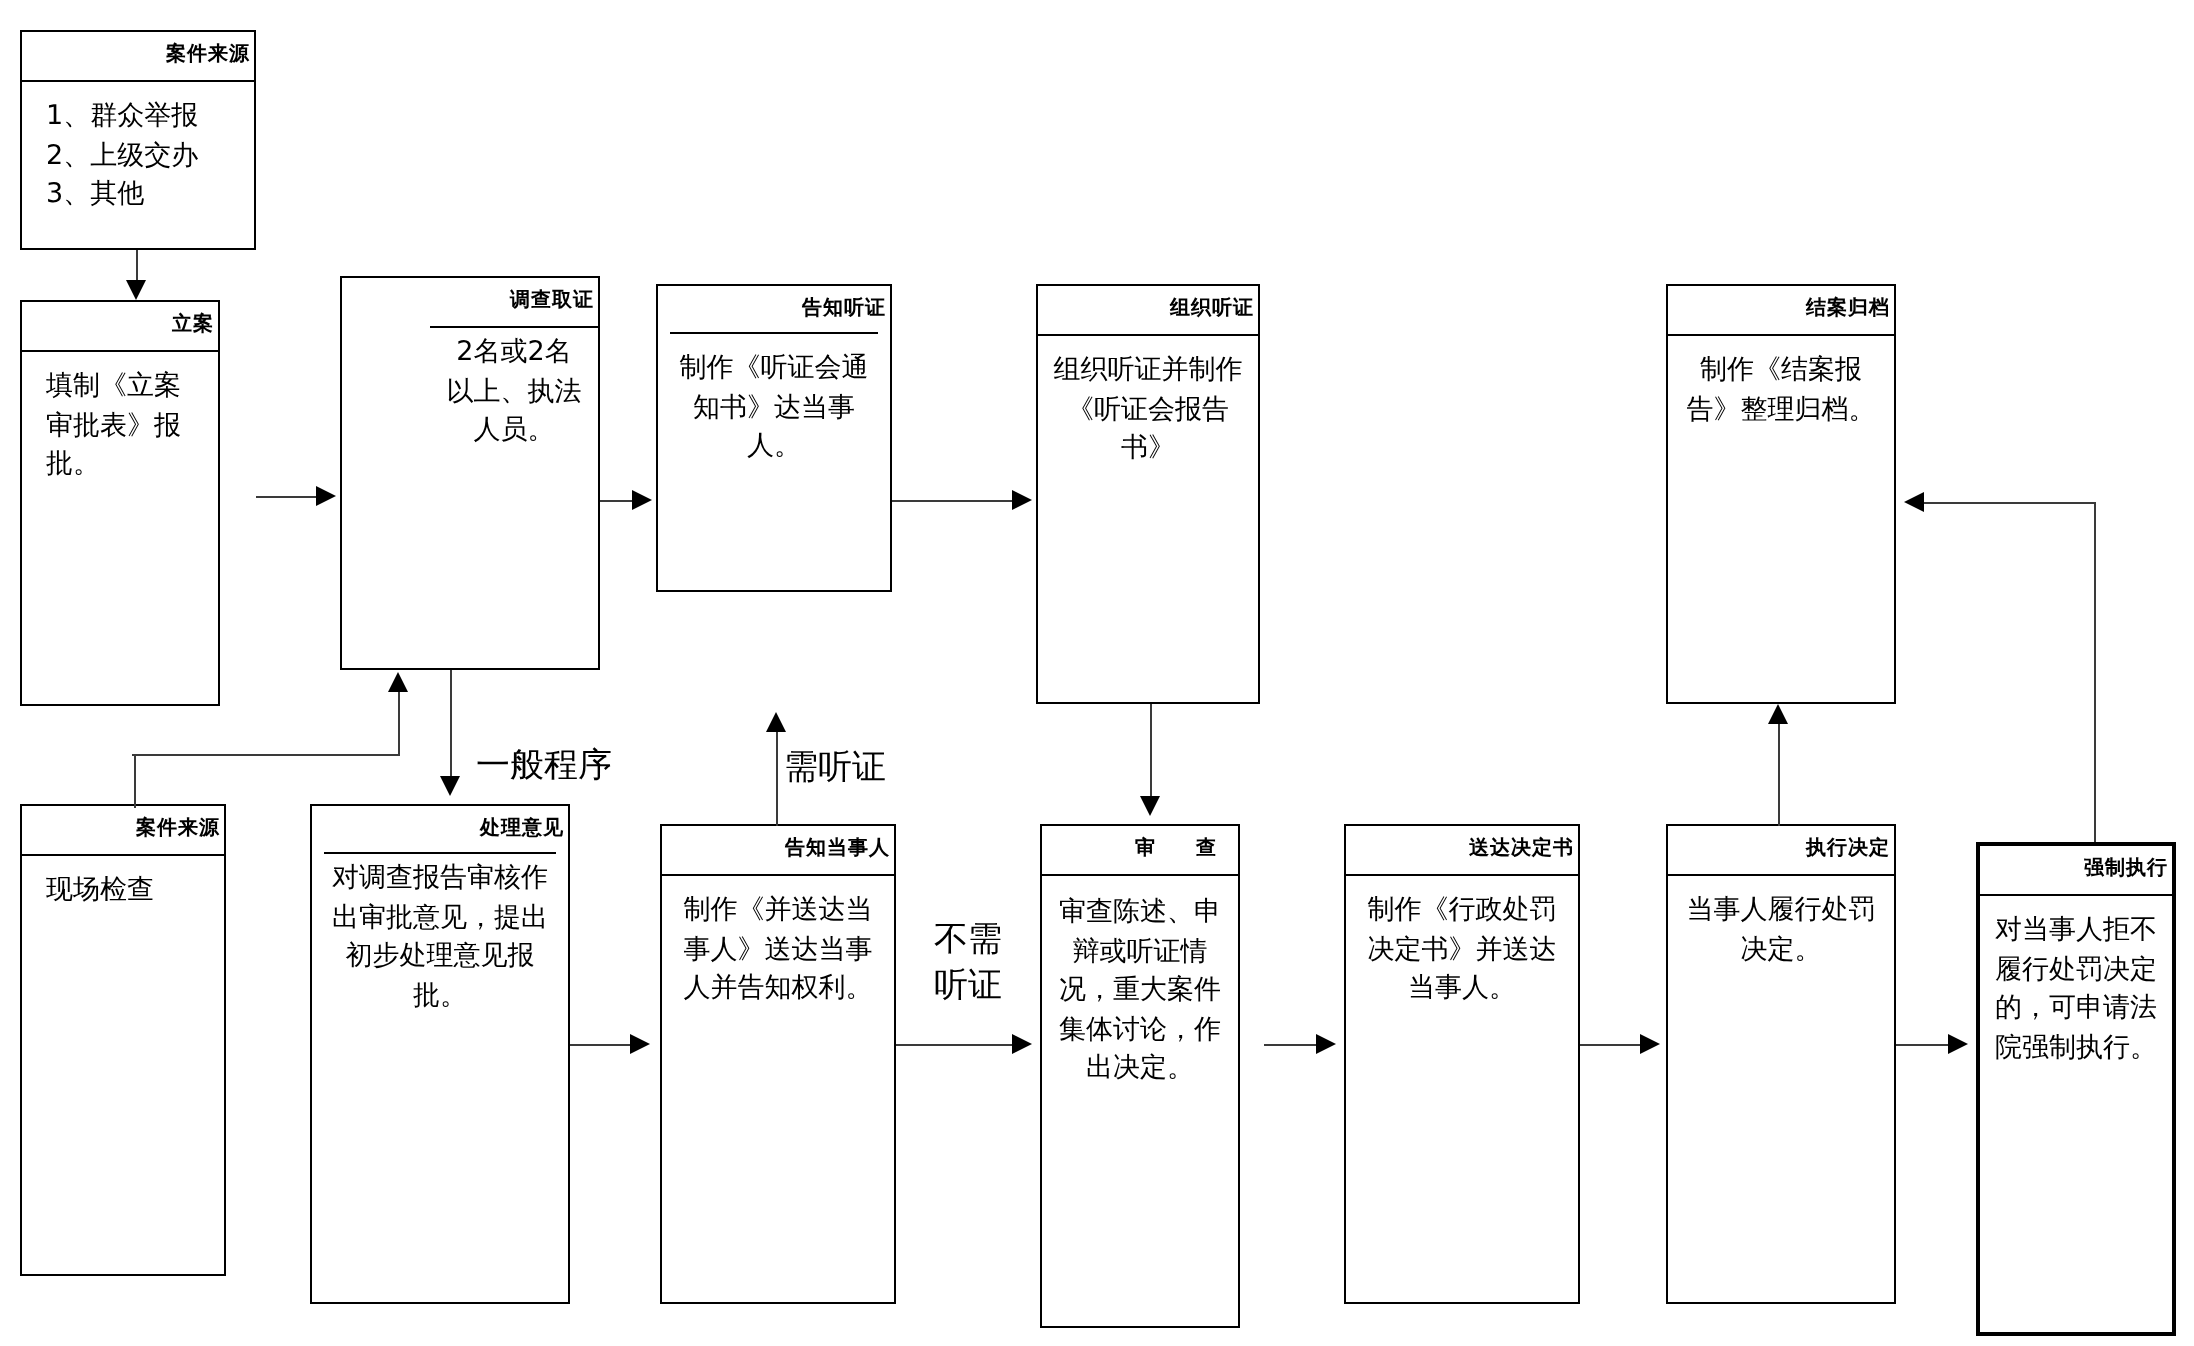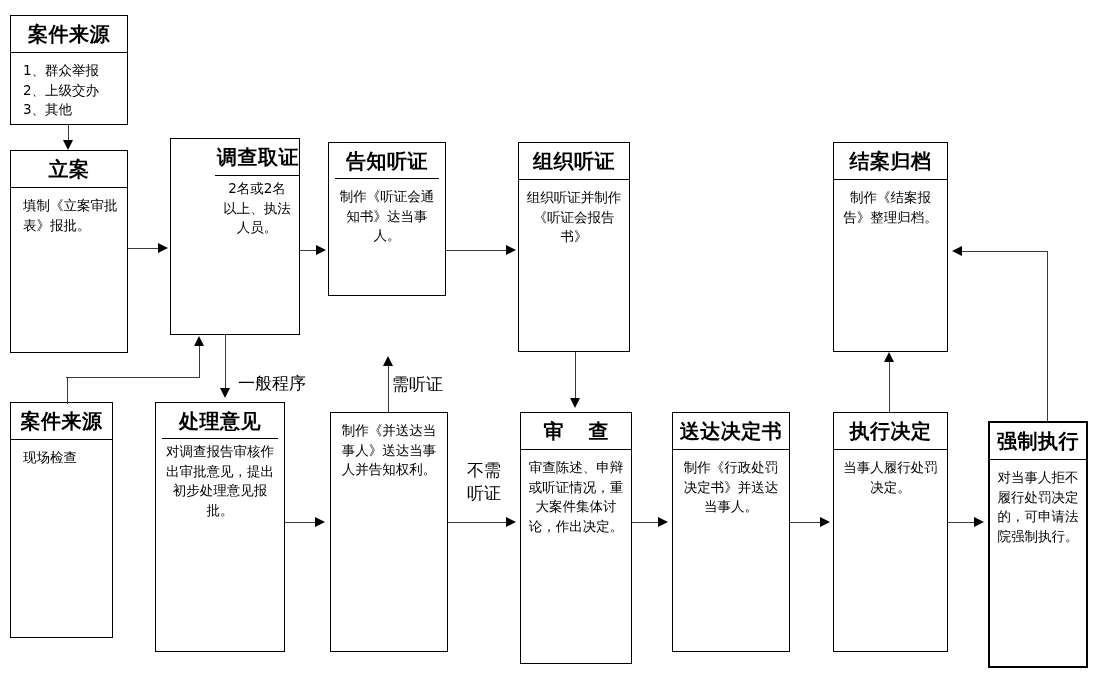--- a/index.html
+++ b/index.html
@@ -24,22 +24,22 @@
     background: #ffffff;
     display: flex;
     flex-direction: column;
     align-items: stretch;
   }
   .box.thick {
     border-width: 2px;
   }
   .box-title {
     font-weight: bold;
-    font-size: 20px;
-    text-align: center;
+    font-size: 10px;
+    text-align: right;
     line-height: 1.2;
     padding: 6px 2px 6px 2px;
     border-bottom: 1px solid #000000;
     letter-spacing: 0.5px;
     white-space: nowrap;
   }
   .box-title.inset-rule {
     border-bottom: none;
     position: relative;
   }
@@ -121,21 +121,21 @@
 
 <div id="canvas">
 
   <div class="box" style="left:10px; top:15px; width:118px; height:110px;">
     <div class="box-title">案件来源</div>
     <div class="box-body left">1、群众举报
 2、上级交办
 3、其他</div>
   </div>
 
-  <div class="box" style="left:10px; top:150px; width:118px; height:203px;">
+  <div class="box" style="left:10px; top:150px; width:100px; height:203px;">
     <div class="box-title">立案</div>
     <div class="box-body left">填制《立案审批表》报批。</div>
   </div>
 
   <div class="box" style="left:170px; top:138px; width:130px; height:197px;padding-left:44px;">
     <div class="box-title">调查取证</div>
     <div class="box-body tight">2名或2名以上、执法人员。</div>
   </div>
 
   <div class="box" style="left:328px; top:142px; width:118px; height:154px;">
@@ -157,24 +157,25 @@
     <div class="box-title">案件来源</div>
     <div class="box-body left">现场检查</div>
   </div>
 
   <div class="box" style="left:155px; top:402px; width:130px; height:250px;">
     <div class="box-title inset-rule">处理意见</div>
     <div class="box-body tight">对调查报告审核作出审批意见，提出初步处理意见报批。</div>
   </div>
 
   <div class="box" style="left:330px; top:412px; width:118px; height:240px;">
+    <div class="box-title">告知当事人</div>
     <div class="box-body">制作《并送达当事人》送达当事人并告知权利。</div>
   </div>
 
-  <div class="box" style="left:520px; top:412px; width:112px; height:252px;">
+  <div class="box" style="left:520px; top:412px; width:100px; height:252px;font-family:Liberation Serif, serif;">
     <div class="box-title spaced">审 查</div>
     <div class="box-body">审查陈述、申辩或听证情况，重大案件集体讨论，作出决定。</div>
   </div>
 
   <div class="box" style="left:672px; top:412px; width:118px; height:240px;">
     <div class="box-title">送达决定书</div>
     <div class="box-body">制作《行政处罚决定书》并送达当事人。</div>
   </div>
 
   <div class="box" style="left:833px; top:412px; width:115px; height:240px;">

